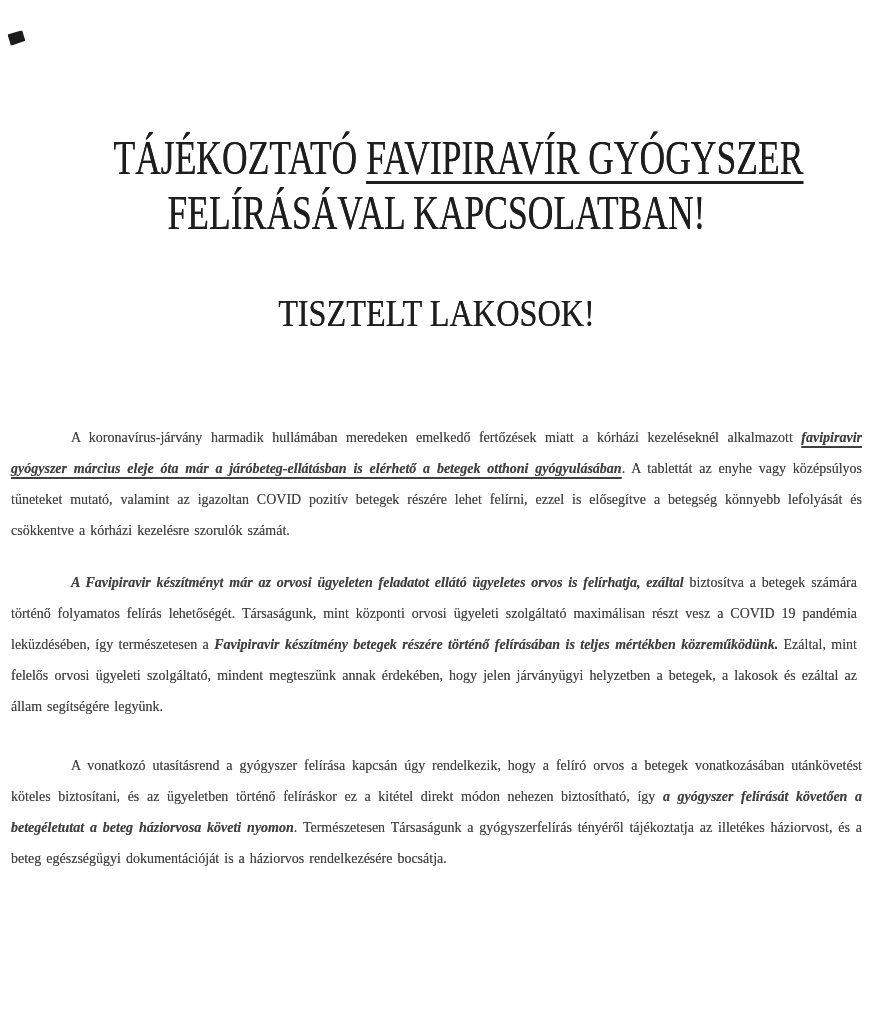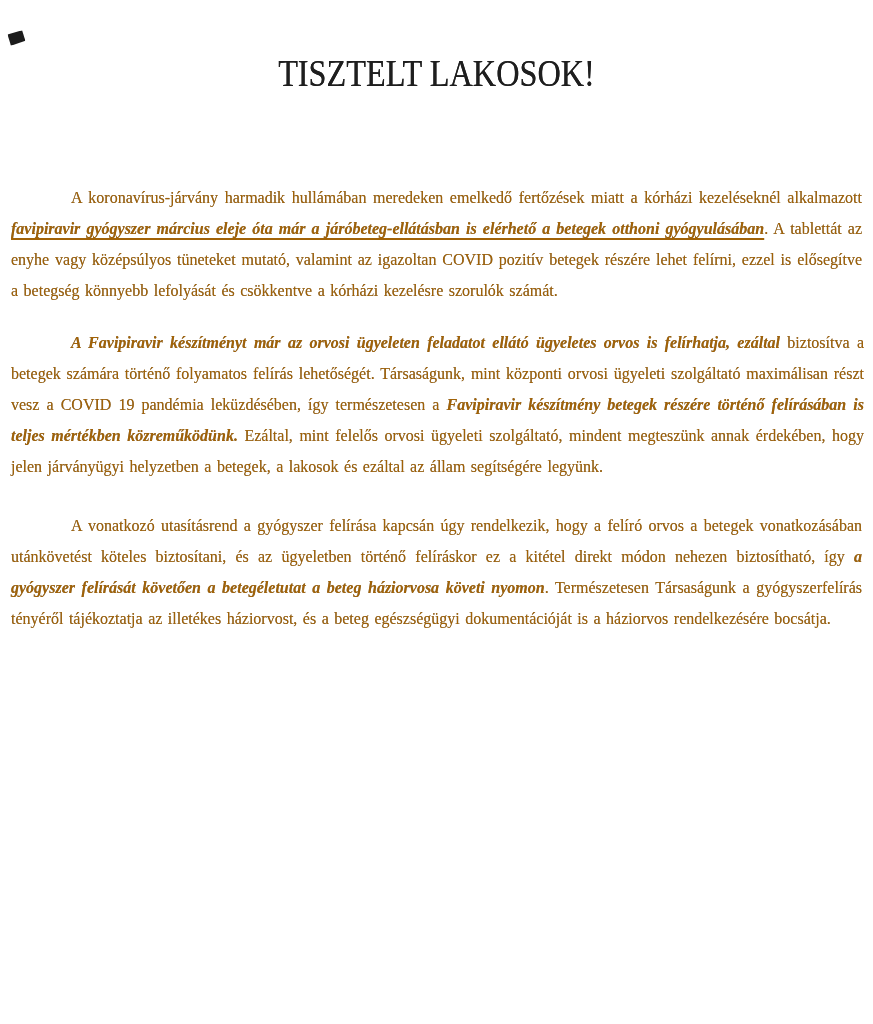--- a/index.html
+++ b/index.html
@@ -53,48 +53,52 @@
     font-size: 38px;
     font-weight: 400;
     color: #1e1e1e;
     line-height: 40px;
     transform: scaleX(0.85);
     transform-origin: 50% 50%;
     white-space: nowrap;
     text-shadow: 0 0 0.5px #2a2a2a;
   }
   .body-par {
-    font-size: 16px;
+    font-size: 14px;
     line-height: 31px;
     text-align: justify;
     text-indent: 60px;
-    color: #a16207;
+    color: #404040;
     text-shadow: 0 0 0.4px rgba(45,45,45,0.55);
     word-spacing: 1.5px;
   }
   .par-1 { margin: 89px 11px 0 11px; }
-  .par-2 { margin: 21px 9px 0 11px; }
+  .par-2 { margin: 21px 16px 0 11px; }
   .par-3 { margin: 28px 11px 12px 11px; }
   .seg-normal { font-weight: 400; font-style: normal; }
   .seg-bold-italic { font-weight: 700; font-style: italic; }
   .seg-bold-italic-underline {
     font-weight: 700;
     font-style: italic;
     text-decoration: underline;
     text-decoration-thickness: 1.8px;
     text-underline-offset: 4px;
   }
 </style>
 </head>
 <body>
 
 <div class="page">
 
   <div class="scan-artifact"></div>
 
+  <h1 class="title">
+    <span class="title-line"><span>TÁJÉKOZTATÓ </span><span class="title-underline">FAVIPIRAVÍR GYÓGYSZER</span></span>
+    <span class="title-line">FELÍRÁSÁVAL KAPCSOLATBAN!</span>
+  </h1>
 
   <h2 class="subtitle">TISZTELT LAKOSOK!</h2>
 
   <p class="body-par par-1"><span class="seg-normal">A koronavírus-járvány harmadik hullámában meredeken emelkedő fertőzések miatt a kórházi kezeléseknél alkalmazott </span><span class="seg-bold-italic-underline">favipiravir gyógyszer március eleje óta már a járóbeteg-ellátásban is elérhető a betegek otthoni gyógyulásában</span><span class="seg-normal">. A tablettát az enyhe vagy középsúlyos tüneteket mutató, valamint az igazoltan COVID pozitív betegek részére lehet felírni, ezzel is elősegítve a betegség könnyebb lefolyását és csökkentve a kórházi kezelésre szorulók számát.</span></p>
   <p class="body-par par-2"><span class="seg-bold-italic">A Favipiravir készítményt már az orvosi ügyeleten feladatot ellátó ügyeletes orvos is felírhatja, ezáltal</span><span class="seg-normal"> biztosítva a betegek számára történő folyamatos felírás lehetőségét. Társaságunk, mint központi orvosi ügyeleti szolgáltató maximálisan részt vesz a COVID 19 pandémia leküzdésében, így természetesen a </span><span class="seg-bold-italic">Favipiravir készítmény betegek részére történő felírásában is teljes mértékben közreműködünk.</span><span class="seg-normal"> Ezáltal, mint felelős orvosi ügyeleti szolgáltató, mindent megteszünk annak érdekében, hogy jelen járványügyi helyzetben a betegek, a lakosok és ezáltal az állam segítségére legyünk.</span></p>
   <p class="body-par par-3"><span class="seg-normal">A vonatkozó utasításrend a gyógyszer felírása kapcsán úgy rendelkezik, hogy a felíró orvos a betegek vonatkozásában utánkövetést köteles biztosítani, és az ügyeletben történő felíráskor ez a kitétel direkt módon nehezen biztosítható, így </span><span class="seg-bold-italic">a gyógyszer felírását követően a betegéletutat a beteg háziorvosa követi nyomon</span><span class="seg-normal">. Természetesen Társaságunk a gyógyszerfelírás tényéről tájékoztatja az illetékes háziorvost, és a beteg egészségügyi dokumentációját is a háziorvos rendelkezésére bocsátja.</span></p>
 
 </div>
 
 </body></html>

